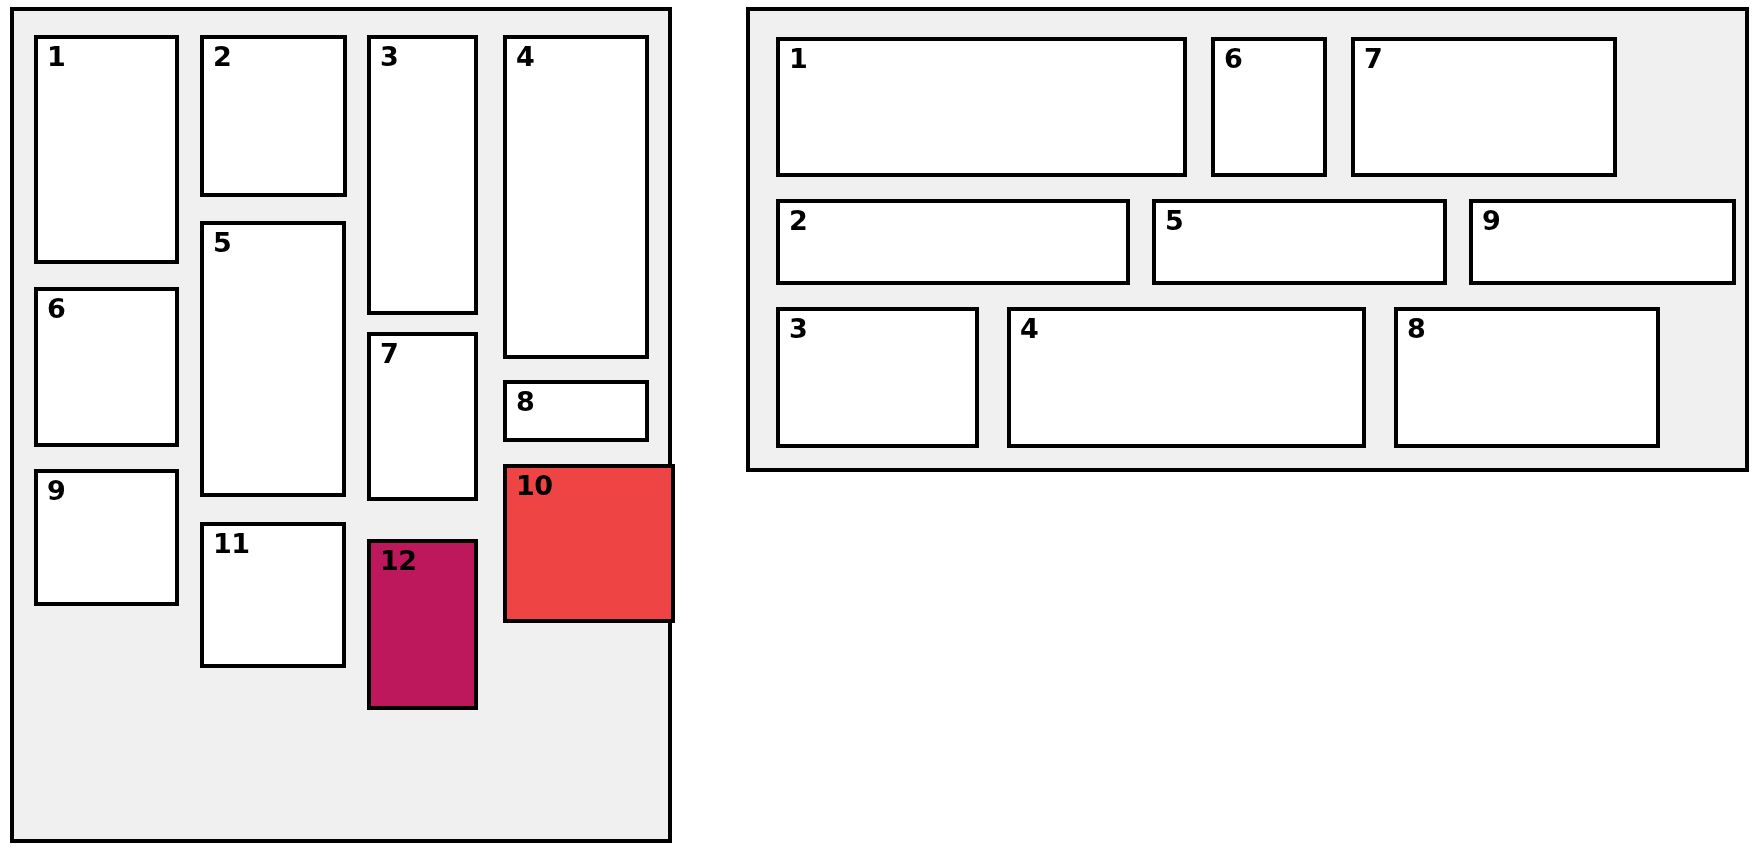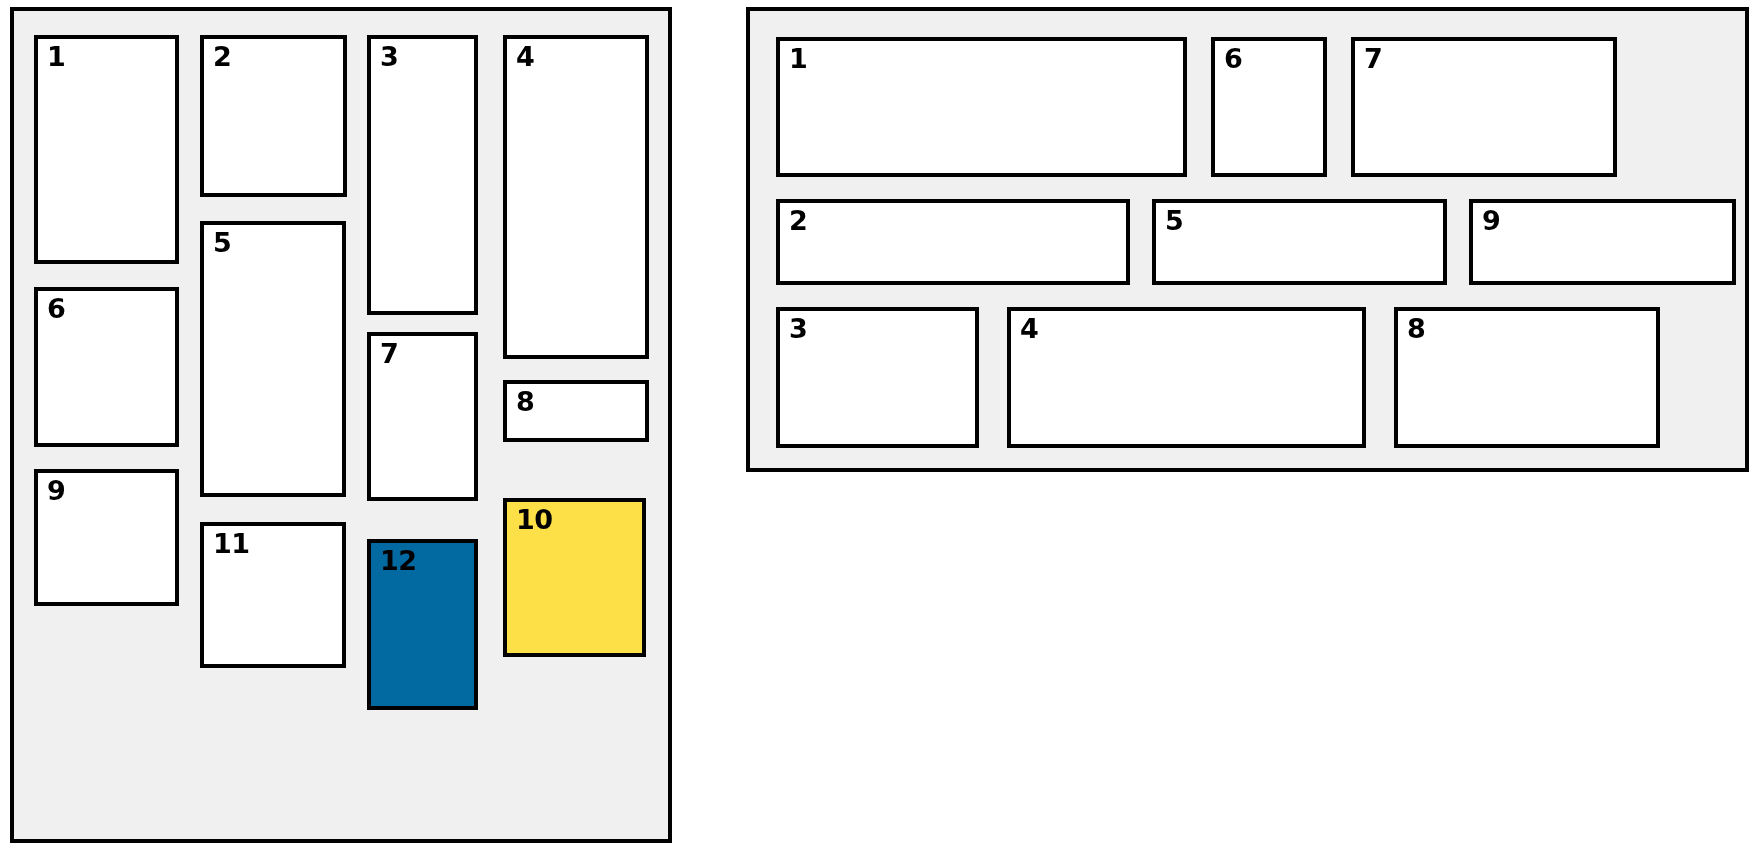--- a/index.html
+++ b/index.html
@@ -66,27 +66,27 @@
       </div>
       <div class="box" style="left: 353px; top: 321px; width: 111px; height: 169px; background: rgb(255, 255, 255); border-color: rgb(0, 0, 0); border-width: 4px;">
         <span class="box-label" style="font-size: 27px; color: rgb(0, 0, 0);">7</span>
       </div>
       <div class="box" style="left: 489px; top: 369px; width: 146px; height: 62px; background: rgb(255, 255, 255); border-color: rgb(0, 0, 0); border-width: 4px;">
         <span class="box-label" style="font-size: 27px; color: rgb(0, 0, 0);">8</span>
       </div>
       <div class="box" style="left: 20px; top: 458px; width: 145px; height: 137px; background: rgb(255, 255, 255); border-color: rgb(0, 0, 0); border-width: 4px;">
         <span class="box-label" style="font-size: 27px; color: rgb(0, 0, 0);">9</span>
       </div>
-      <div class="box" style="left: 489px; top: 453px; width: 143px; height: 159px; background: #fde047; border-color: rgb(0, 0, 0); border-width: 4px; margin-top: 34px;">
+      <div class="box" style="left: 489px; top: 453px; width: 172px; height: 159px; background: #ef4444; border-color: rgb(0, 0, 0); border-width: 4px;">
         <span class="box-label" style="font-size: 27px; color: rgb(0, 0, 0);">10</span>
       </div>
       <div class="box" style="left: 186px; top: 511px; width: 146px; height: 146px; background: rgb(255, 255, 255); border-color: rgb(0, 0, 0); border-width: 4px; padding-left: 8px;">
         <span class="box-label" style="font-size: 27px; color: rgb(0, 0, 0);">11</span>
       </div>
-      <div class="box" style="left: 353px; top: 528px; width: 111px; height: 171px; background: #0369a1; border-color: rgb(0, 0, 0); border-width: 4px;">
+      <div class="box" style="left: 353px; top: 528px; width: 111px; height: 171px; background: #be185d; border-color: rgb(0, 0, 0); border-width: 4px;">
         <span class="box-label" style="font-size: 27px; color: rgb(0, 0, 0);">12</span>
       </div>
     </div>
     <div class="panel" style="left: 746px; top: 7px; width: 1003px; height: 465px; background: rgb(240, 240, 240); border-color: rgb(0, 0, 0); border-width: 4px;">
       <div class="box" style="left: 26px; top: 26px; width: 411px; height: 140px; background: rgb(255, 255, 255); border-color: rgb(0, 0, 0); border-width: 4px;">
         <span class="box-label" style="font-size: 27px; color: rgb(0, 0, 0);">1</span>
       </div>
       <div class="box" style="left: 461px; top: 26px; width: 116px; height: 140px; background: rgb(255, 255, 255); border-color: rgb(0, 0, 0); border-width: 4px;">
         <span class="box-label" style="font-size: 27px; color: rgb(0, 0, 0);">6</span>
       </div>

